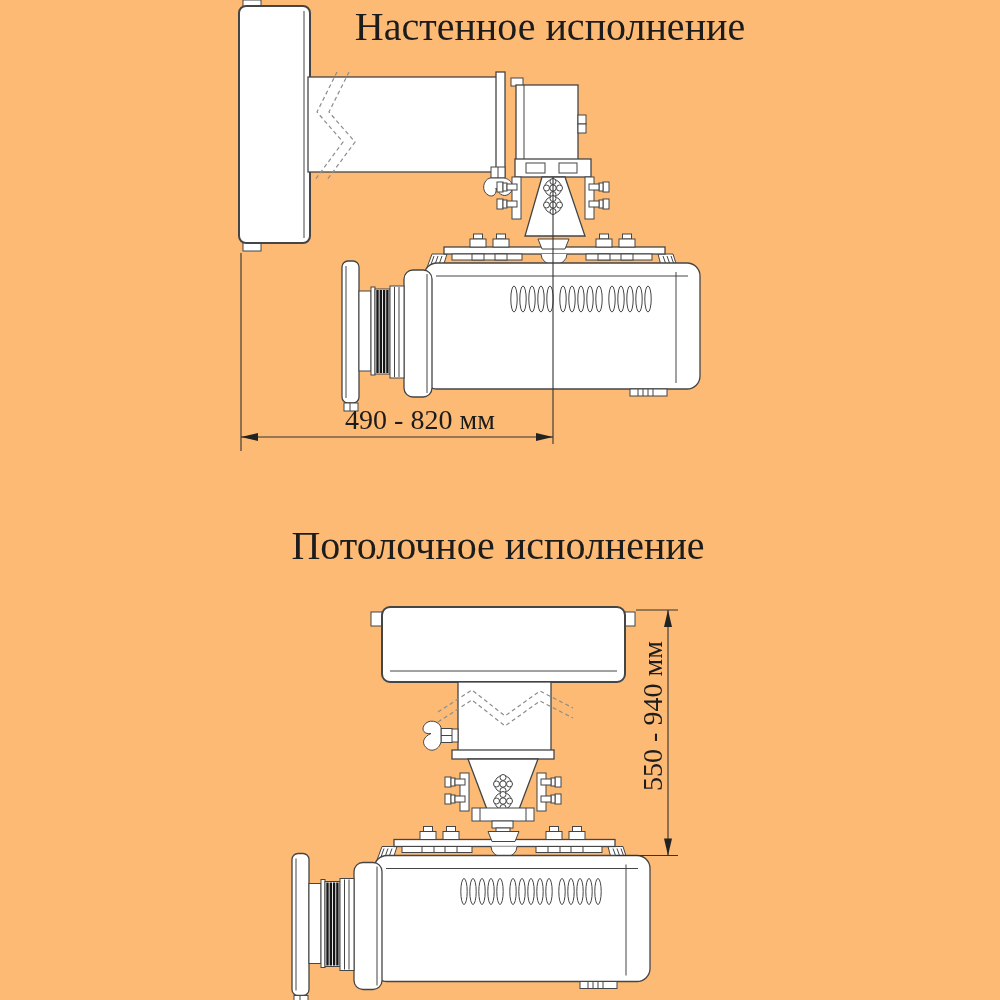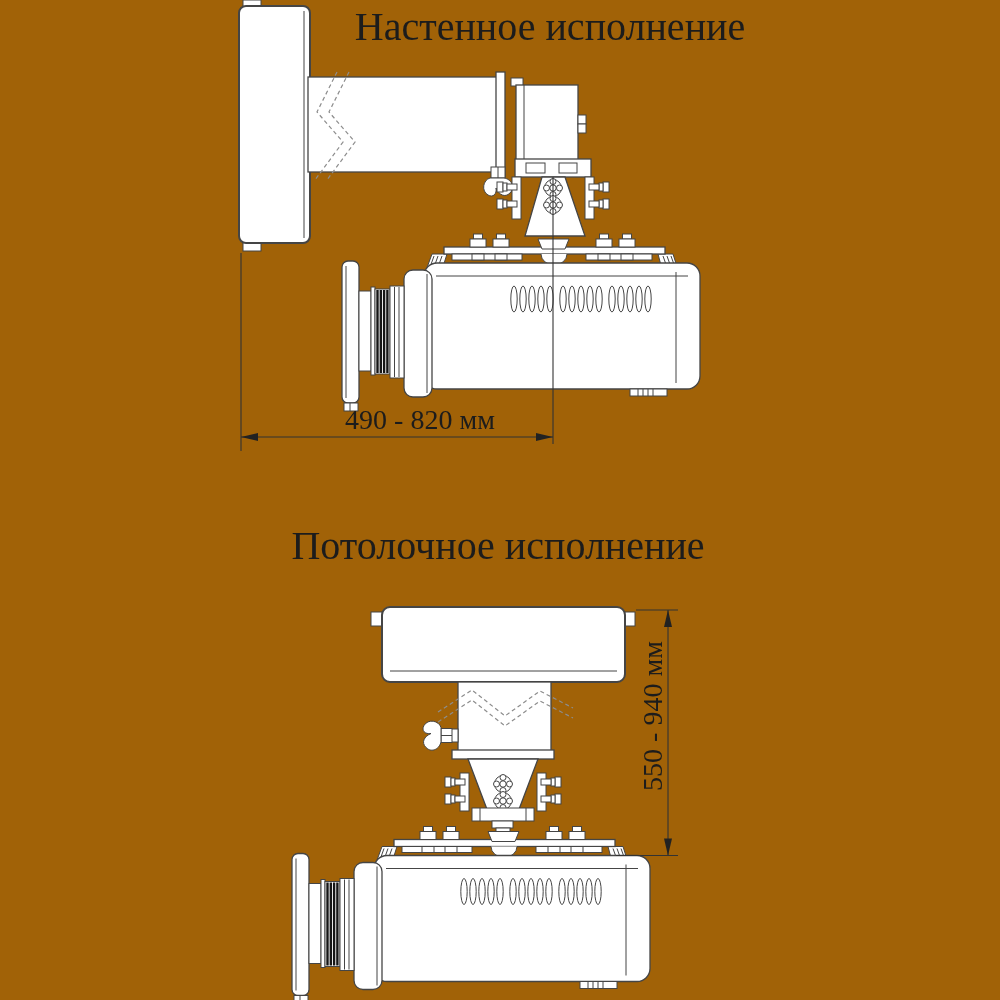--- a/index.html
+++ b/index.html
@@ -1,16 +1,16 @@
 <!DOCTYPE html>
 <html><head>
 <meta charset="utf-8">
 <style>
   html,body{margin:0;padding:0;background:#fff;}
-  #stage{width:1000px;height:1000px;position:relative;background:#a16207;overflow:hidden;}
+  #stage{width:1000px;height:1000px;position:relative;background:#fdba74;overflow:hidden;}
   svg{display:block;}
   .ln   {stroke:#454545;fill:none;stroke-width:1.3;}
   .lnf  {stroke:#454545;fill:#ffffff;stroke-width:1.3;}
   .thick{stroke-width:2;}
   .thin {stroke-width:1;}
   .dash {stroke:#8d8d8d;stroke-dasharray:4 3;fill:none;stroke-width:1.2;}
   .darkstripe{stroke:#161616;stroke-width:2.4;fill:none;}
   .dim  {stroke:#333333;stroke-width:1.1;fill:none;}
   .arrow{fill:#222222;stroke:none;}
   text.title   {font-family:"Liberation Serif",serif;font-size:40px;fill:#1c1c1c;}

